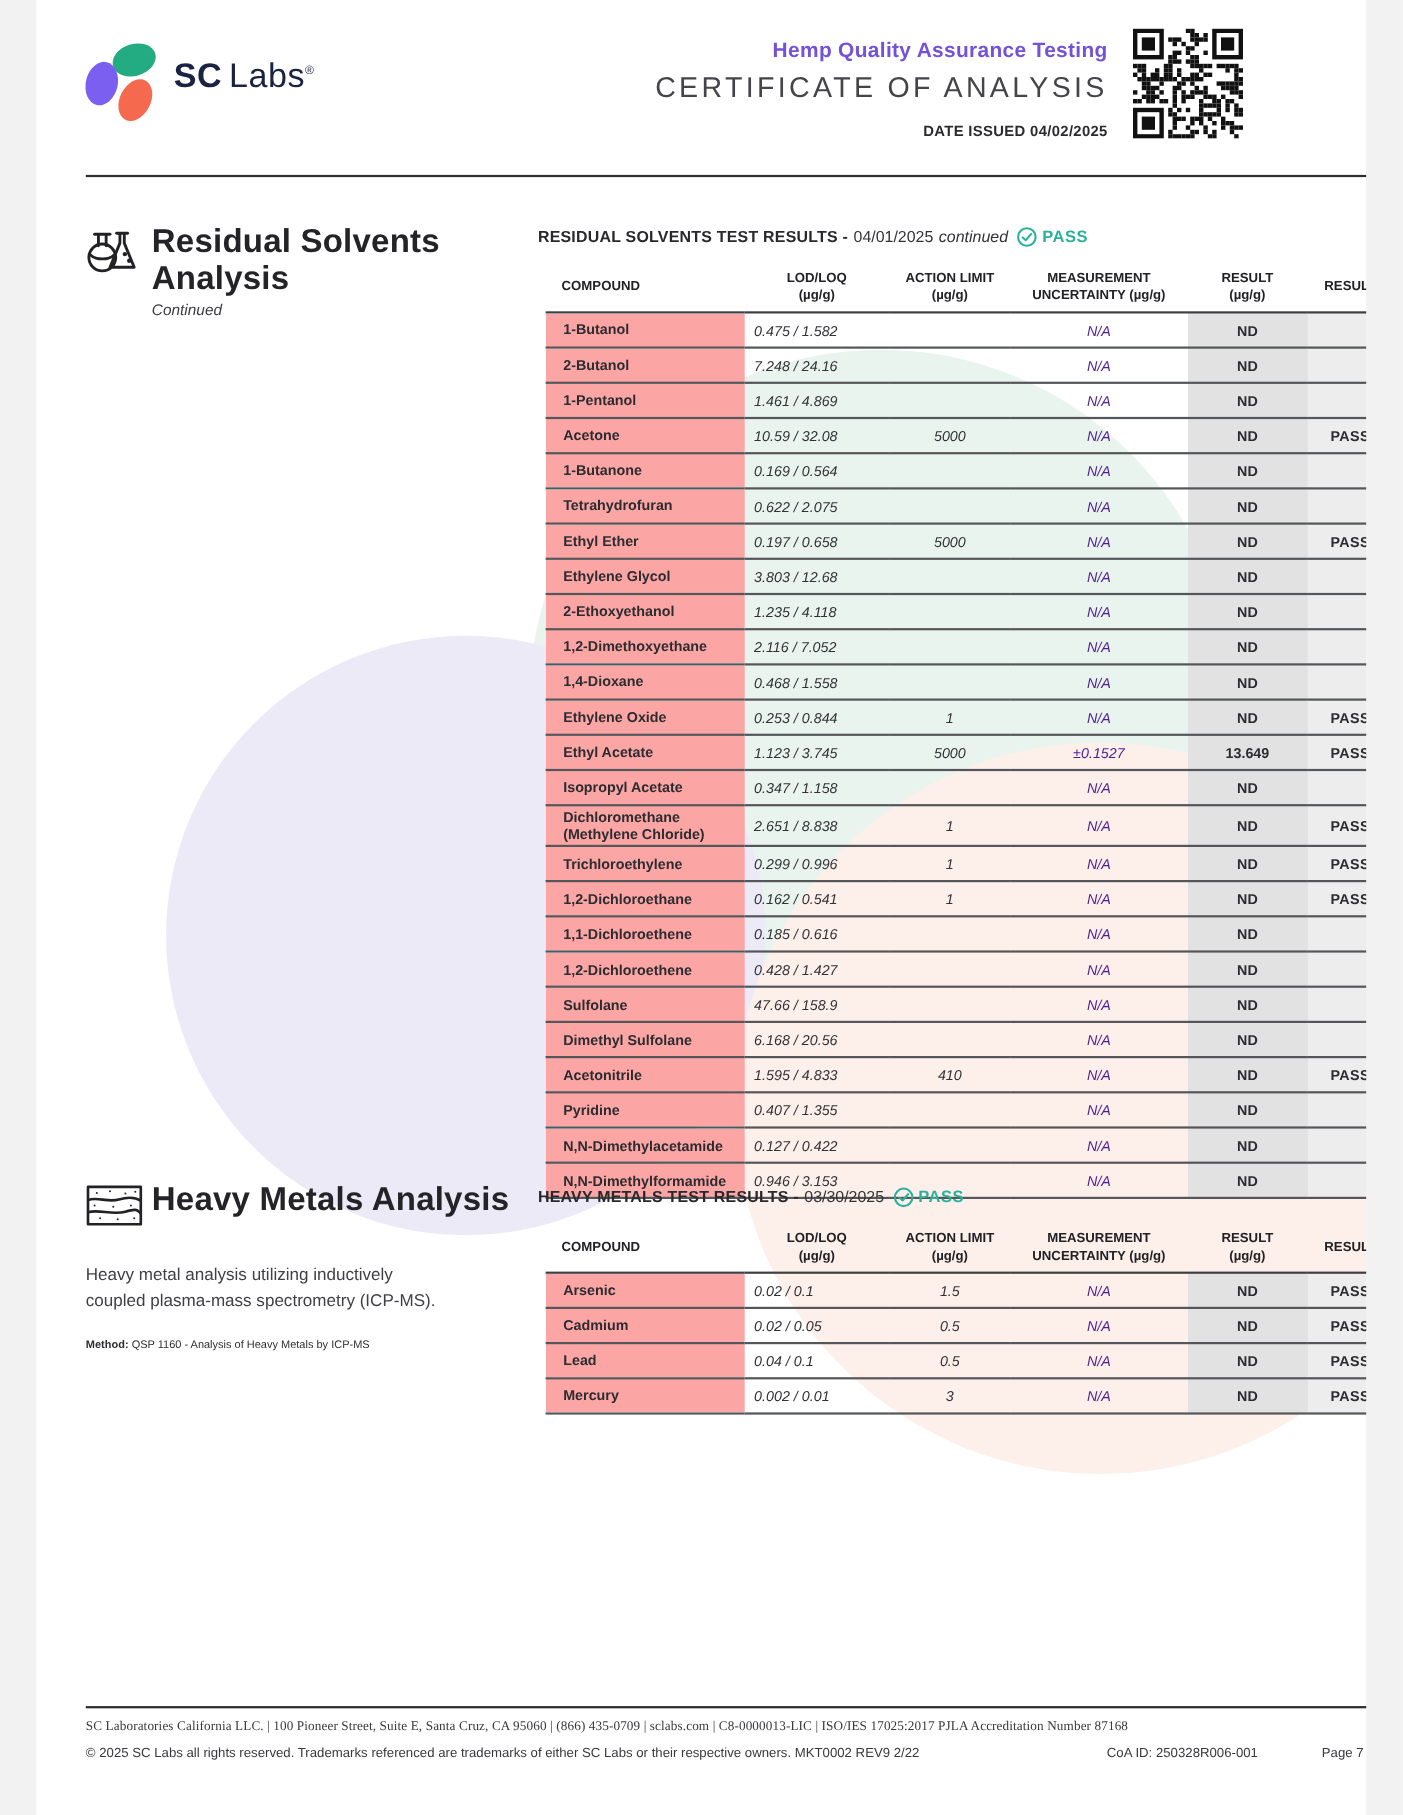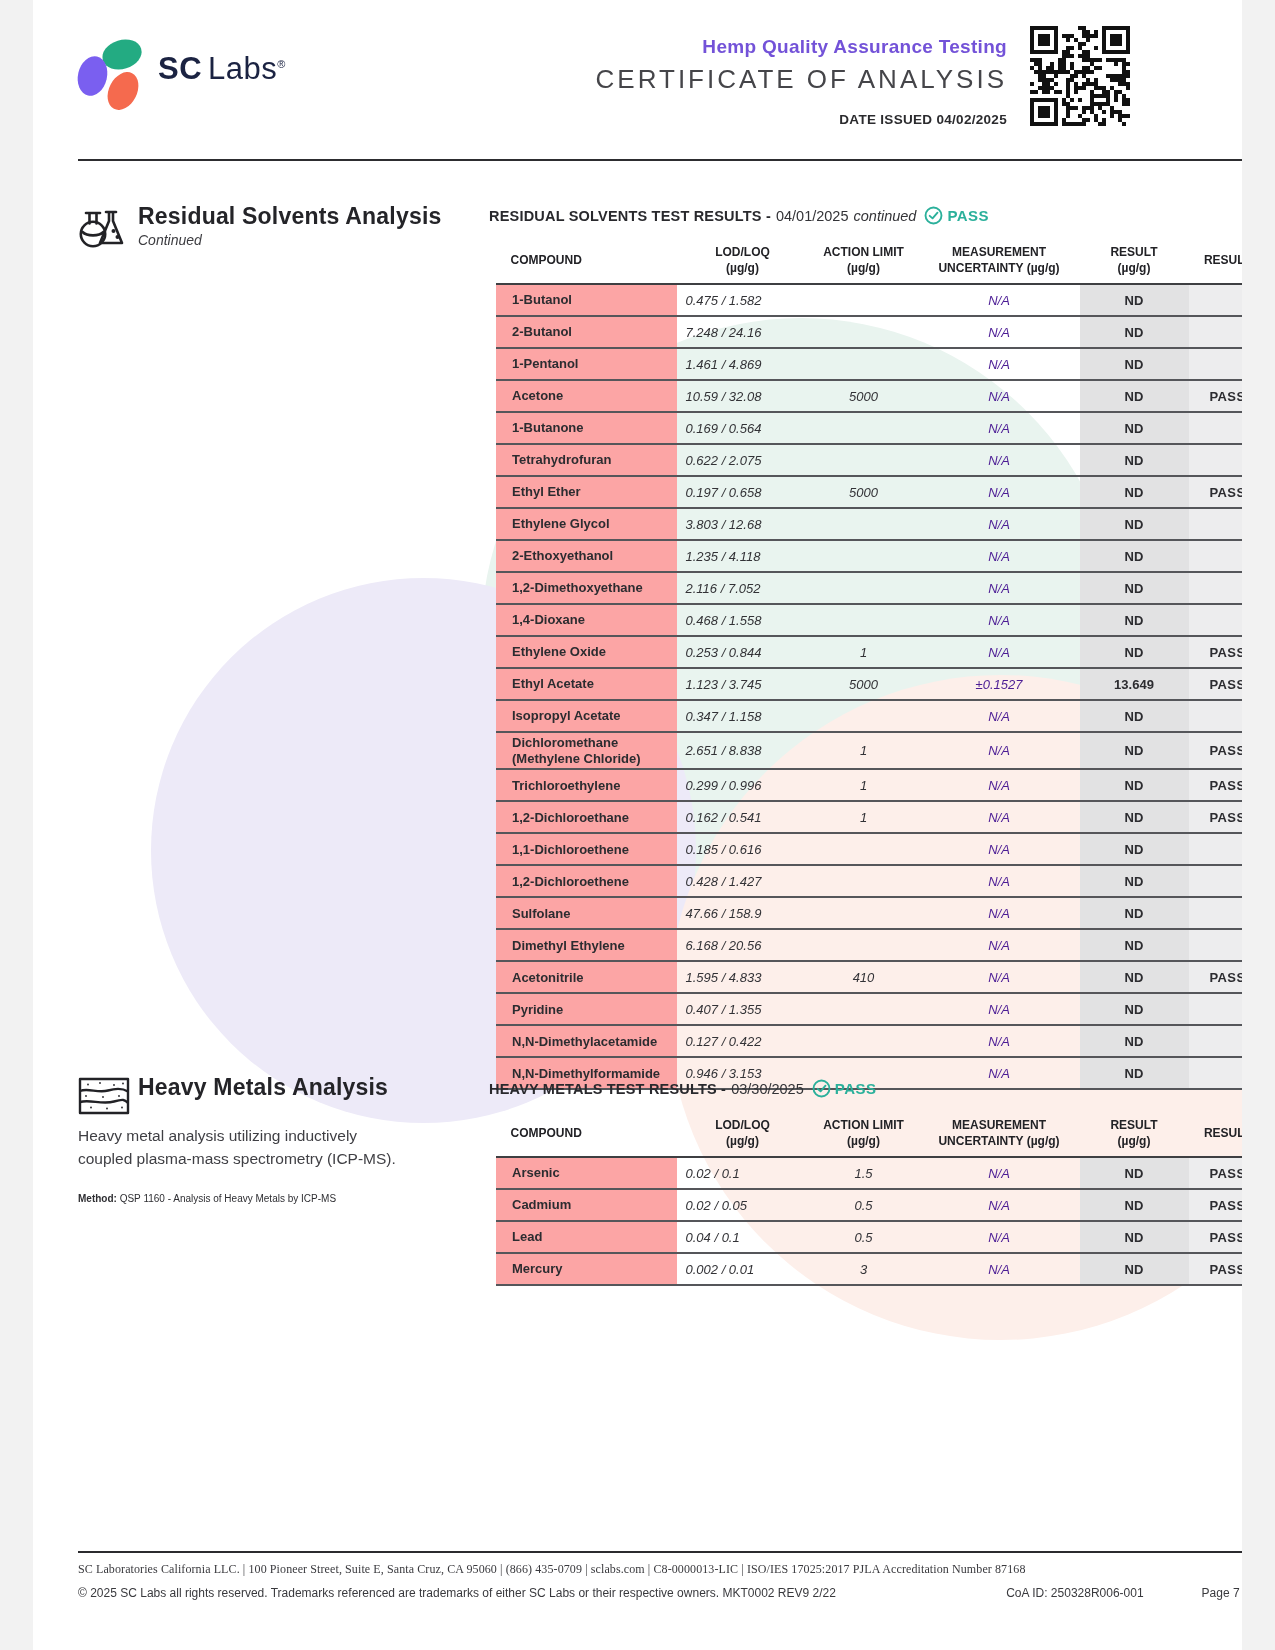--- a/index.html
+++ b/index.html
@@ -33,23 +33,23 @@
   .qr { position:absolute; top:26px; right:112px; width:100px; height:100px; }
 
   .rule-top { position:absolute; left:45px; top:159px; width:1185px; border-top:2px solid #2d2d30; }
 
   
   .sec-left-1 { position:absolute; left:45px; top:203px; width:385px; }
   .sec-left-2 { position:absolute; left:45px; top:1074px; width:385px; }
   .sec-head { display:flex; align-items:flex-start; }
   .sec-icon { width:52px; flex:0 0 52px; margin-top:2px; }
   .sec-titles { margin-left:8px; }
-  .sec-title { font-size:23px; font-weight:bold; color:#242428; letter-spacing:0.2px; }
+  .sec-title { font-size:30px; font-weight:bold; color:#242428; letter-spacing:0.2px; }
   .sec-sub { font-size:14px; font-style:italic; color:#3c3c40; margin-top:2px; }
-  .sec-desc { margin-top:8px; font-size:15.5px; color:#3f3f44; line-height:1.5; width:330px; }
+  .sec-desc { margin-top:32px; font-size:15.5px; color:#3f3f44; line-height:1.5; width:330px; }
   .sec-method { margin-top:22px; font-size:10px; color:#2e2e32; }
   .sec-method b { font-weight:bold; }
 
   
   .results-1 { position:absolute; left:456px; top:206px; width:774px; }
   .results-2 { position:absolute; left:456px; top:1079px; width:774px; }
   .results-title { display:flex; align-items:center; font-size:14.5px; color:#29292d; white-space:nowrap; }
   .rt-main { font-weight:bold; letter-spacing:0.2px; }
   .rt-date { font-weight:400; margin-left:5px; color:#333337; }
   .rt-note { font-style:italic; margin-left:5px; color:#333337; }
@@ -538,21 +538,21 @@
             </tr>
             <tr>
               <td class="c-compound">Sulfolane</td>
               <td class="c-lod">47.66 / 158.9</td>
               <td class="c-action"></td>
               <td class="c-unc">N/A</td>
               <td class="c-result">ND</td>
               <td class="c-status"></td>
             </tr>
             <tr>
-              <td class="c-compound">Dimethyl Ethylene</td>
+              <td class="c-compound">Dimethyl Sulfolane</td>
               <td class="c-lod">6.168 / 20.56</td>
               <td class="c-action"></td>
               <td class="c-unc">N/A</td>
               <td class="c-result">ND</td>
               <td class="c-status"></td>
             </tr>
             <tr>
               <td class="c-compound">Acetonitrile</td>
               <td class="c-lod">1.595 / 4.833</td>
               <td class="c-action">410</td>

